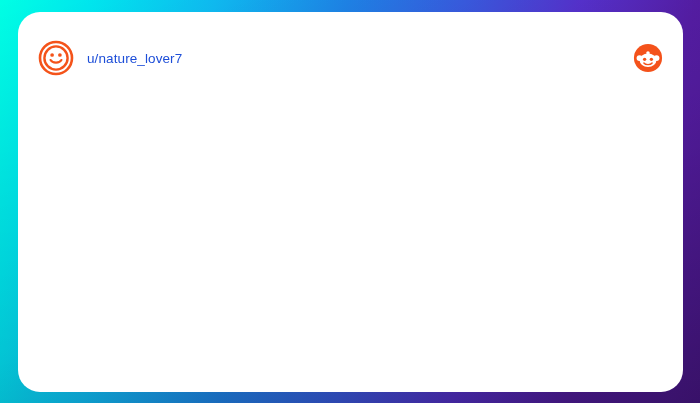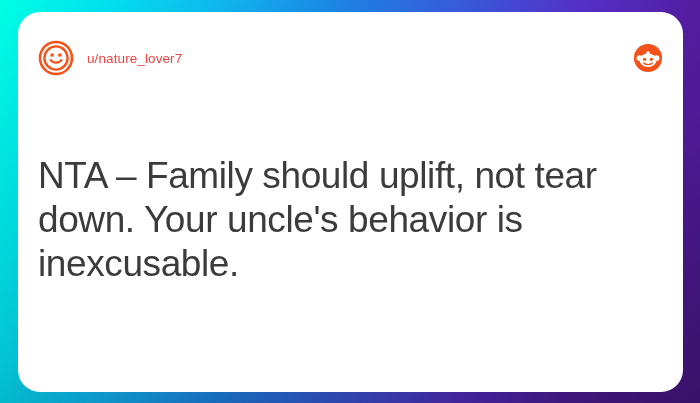--- a/index.html
+++ b/index.html
@@ -66,21 +66,21 @@
   .avatar {
     width: 36px;
     height: 36px;
     flex: 0 0 36px;
     display: block;
   }
 
   .username {
     margin-left: 13px;
     font-size: 13.5px;
-    color: #ef4444;
+    color: #1d4ed8;
     letter-spacing: 0.1px;
     white-space: nowrap;
     font-family: "Liberation Sans", sans-serif;
   }
 
   .brand-logo {
     margin-left: auto;
     width: 30px;
     height: 30px;
     display: block;
@@ -136,18 +136,15 @@
         <circle cx="6.9" cy="16.1" r="3.1" fill="#ffffff"></circle>
         <circle cx="25.1" cy="16.1" r="3.1" fill="#ffffff"></circle>
         <circle cx="16" cy="10.6" r="1.9" fill="#ffffff"></circle>
         <circle cx="12.4" cy="17.4" r="1.75" fill="#f4521b"></circle>
         <circle cx="19.6" cy="17.4" r="1.75" fill="#f4521b"></circle>
         <path d="M11.6 21.3 C13.4 23.6, 18.6 23.6, 20.4 21.3" fill="none" stroke="#f4521b" stroke-width="1.5" stroke-linecap="round"></path>
       </svg>
 
     </div>
 
-    <div id="card-body">
-      <p id="quote-text">NTA – Family should uplift, not tear down. Your uncle's behavior is inexcusable.</p>
-    </div>
 
   </div>
 </div>
 
 </body></html>

